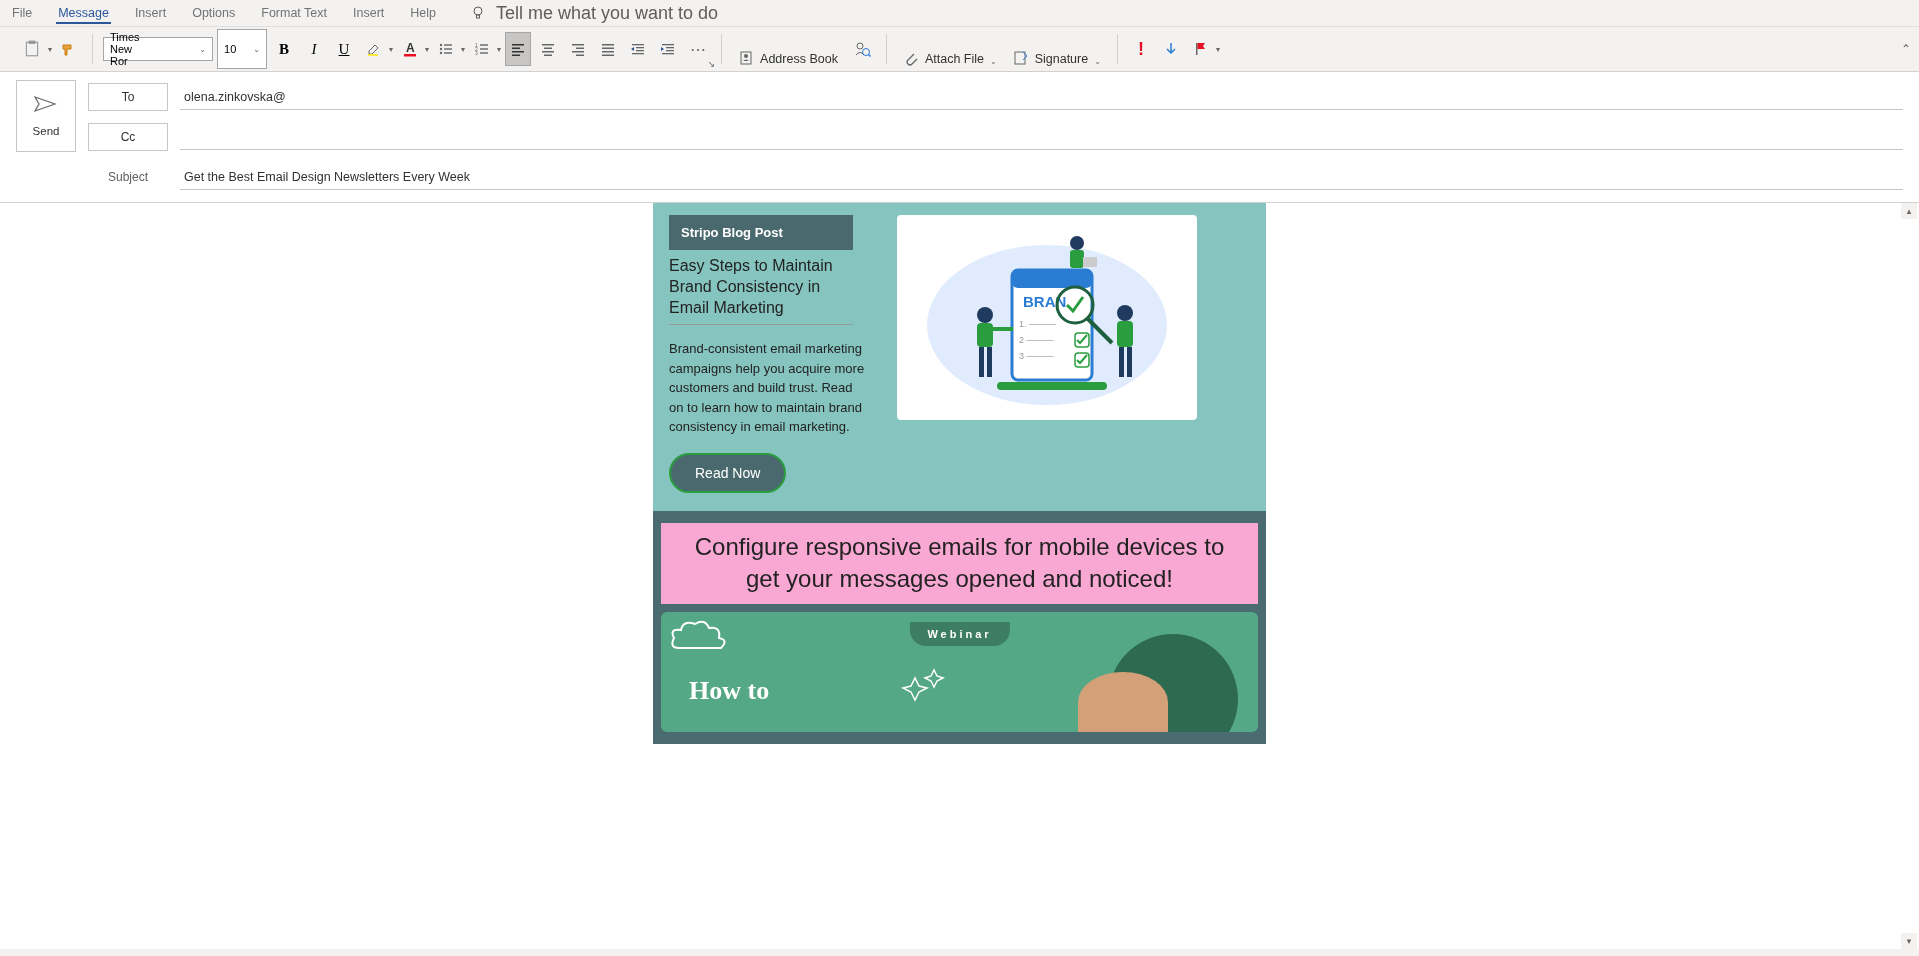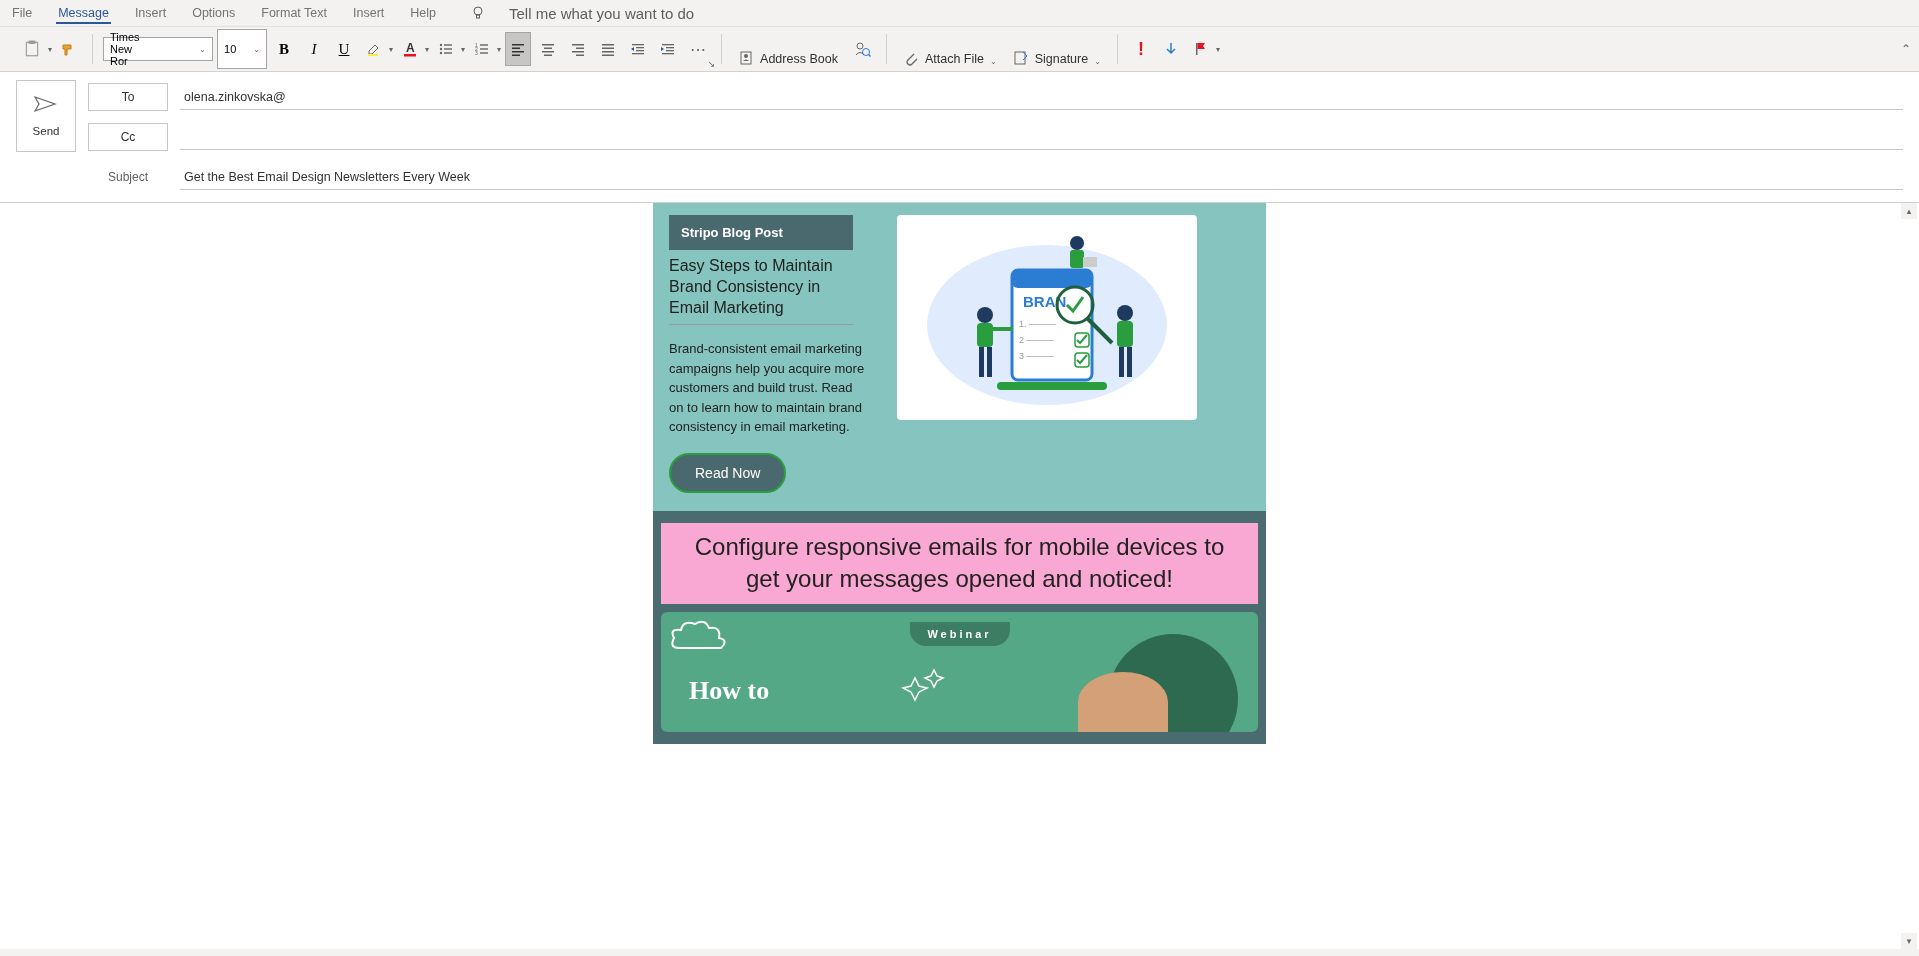--- a/index.html
+++ b/index.html
@@ -2,21 +2,21 @@
 <html><head>
 <meta charset="utf-8">
 <style>
 * { box-sizing: border-box; margin: 0; padding: 0; font-family: 'Segoe UI', Tahoma, sans-serif; }
 body { background: #f3f2f1; overflow: hidden; }
 
 
 .menubar { height: 27px; background: #f3f2f1; border-bottom: 1px solid #e1dfdd; display: flex; align-items: center; padding: 0 10px; gap: 22px; }
 .menubar .item { font-size: 12.5px; color: #737373; cursor: pointer; padding: 4px 2px; }
 .menubar .item.active { color: #2b579a; border-bottom: 2px solid #2b579a; padding-bottom: 2px; text-align: center; }
-.tell-me { display: flex; align-items: center; gap: 23px; color: #605e5c; font-size: 15px; margin-left: 10px; }
+.tell-me { display: flex; align-items: center; gap: 10px; color: #605e5c; font-size: 18px; margin-left: 10px; }
 
 
 .ribbon { height: 45px; background: #f3f2f1; border-bottom: 1px solid #d1d1d1; display: flex; align-items: center; padding: 0 12px; position: relative; }
 .ribbon-group { display: flex; align-items: center; height: 100%; padding: 0 6px; gap: 4px; }
 .ribbon-sep { width: 1px; height: 30px; background: #d1d1d1; margin: 0 4px; }
 .ribbon-btn { display: flex; align-items: center; justify-content: center; min-width: 26px; height: 34px; cursor: pointer; border: 1px solid transparent; padding: 0 4px; }
 .ribbon-btn.active { background: #c8c6c4; border: 1px solid #a6a6a6; }
 .font-select { width: 110px; height: 24px; border: 1px solid #a6a6a6; background: #fff; font-size: 11px; padding: 0 6px; display: flex; align-items: center; justify-content: space-between; gap: 48px; }
 .size-select { width: 50px; height: 40px; border: 1px solid #a6a6a6; background: #fff; font-size: 11px; padding: 0 6px; display: flex; align-items: center; justify-content: space-between; }
 .dd-wrap { display: flex; align-items: center; gap: 2px; }

